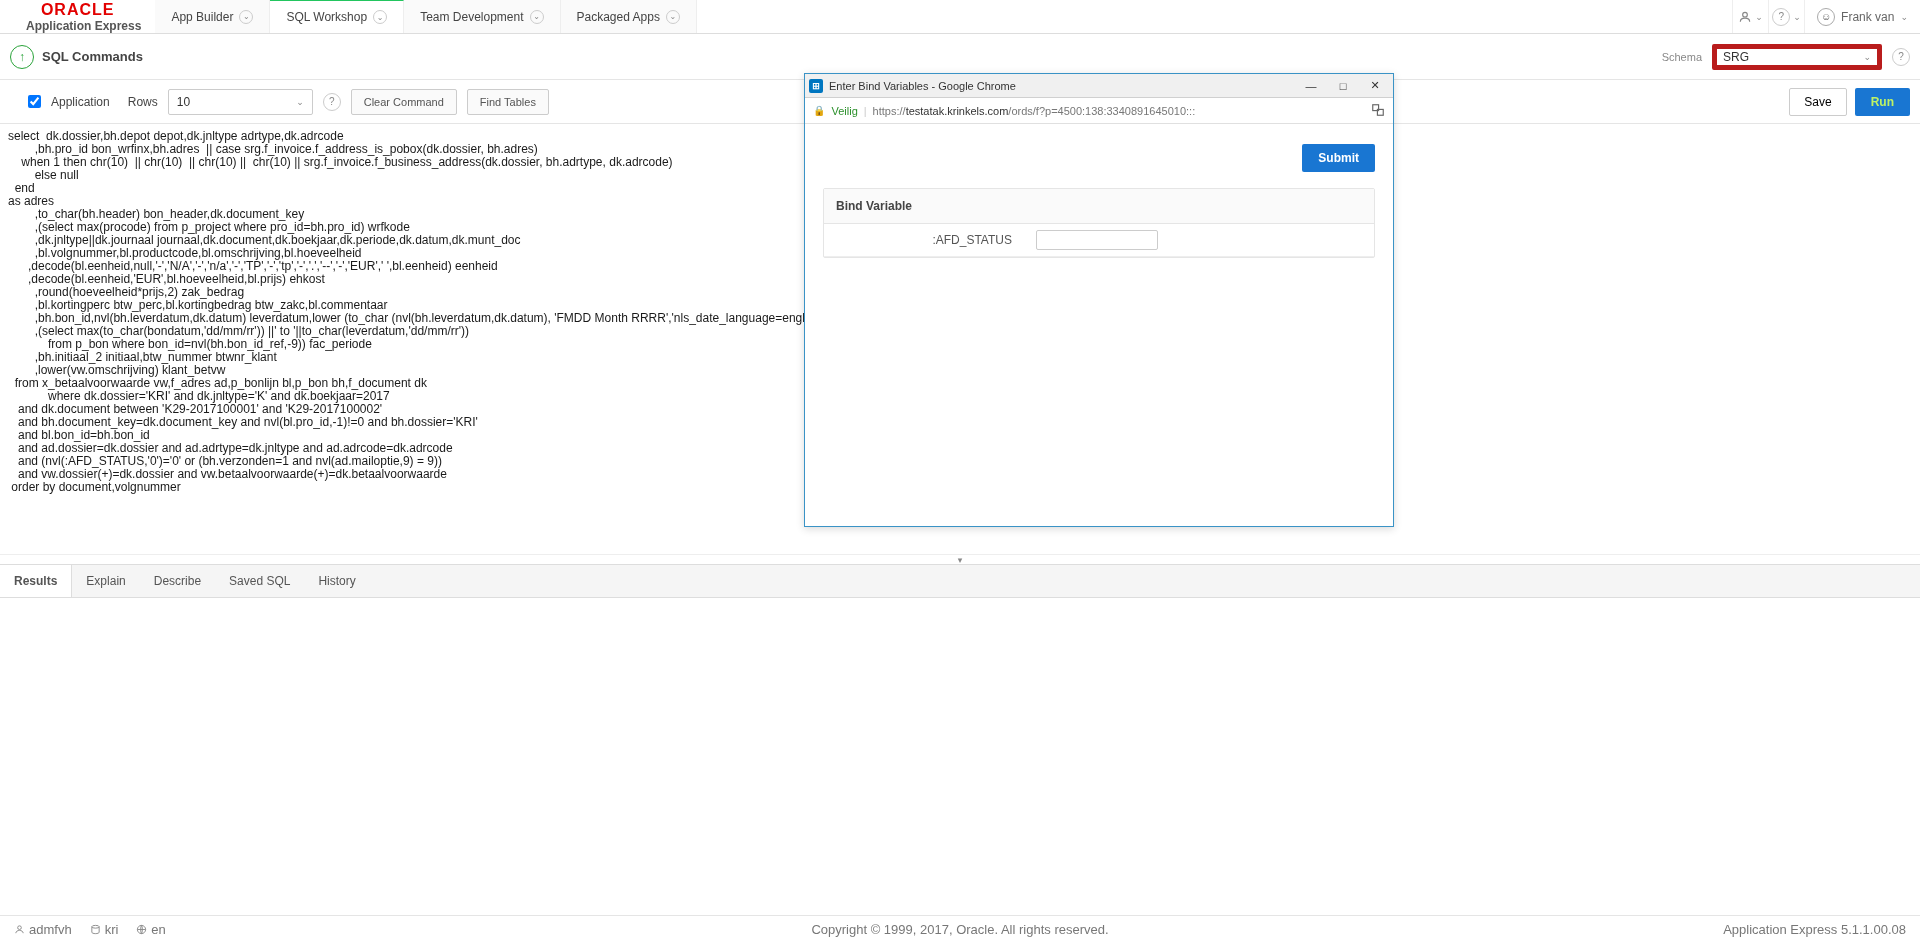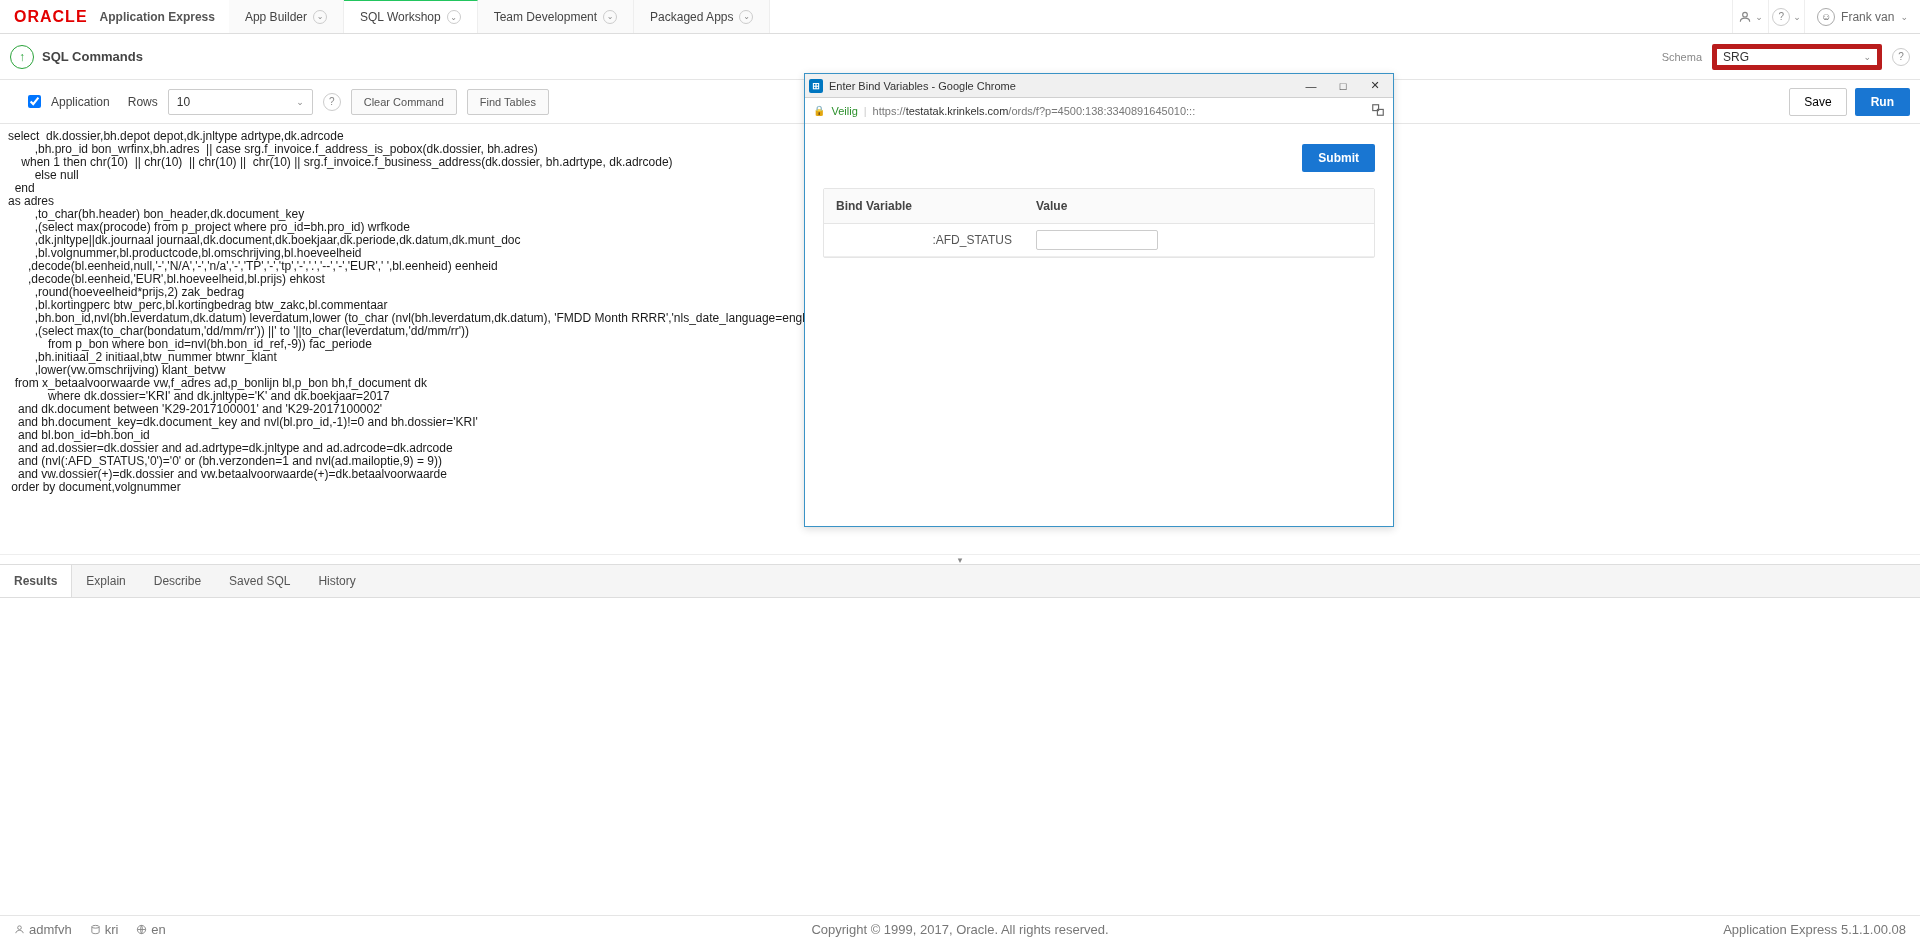--- a/index.html
+++ b/index.html
@@ -1,20 +1,20 @@
 <!DOCTYPE html>
 <html><head>
 <meta charset="utf-8">
 <style>
 * { margin: 0; padding: 0; box-sizing: border-box; }
 body { font-family: Arial, Helvetica, sans-serif; font-size: 12px; color: #333; background: #fff; height: 943px; width: 1920px; position: relative; overflow: hidden; }
 
 
 .topnav { height: 34px; border-bottom: 1px solid #ddd; display: flex; align-items: center; background: #fff; }
-.logo { display: flex; align-items: center; padding: 0 14px; font-weight: bold; }
+.logo { display: flex; align-items: center; padding: 0 14px; font-weight: bold; flex-direction: column; }
 .logo-oracle { color: #e20000; font-size: 16px; letter-spacing: 1px; font-weight: 900; }
 .logo-apex { color: #555; font-size: 12px; margin-left: 12px; }
 .topnav-tabs { display: flex; height: 100%; }
 .topnav-tab { display: flex; align-items: center; padding: 0 16px; border-right: 1px solid #eee; font-size: 12px; color: #444; cursor: pointer; gap: 6px; }
 .topnav-tab.active { background: #fff; border-top: 1px solid #22c55e; }
 .topnav-tab.inactive { background: #fafafa; }
 .caret { width: 14px; height: 14px; border: 1px solid #ccc; border-radius: 50%; display: inline-flex; align-items: center; justify-content: center; font-size: 8px; color: #888; }
 .topnav-right { margin-left: auto; display: flex; align-items: center; height: 100%; }
 .topnav-icon { width: 36px; height: 100%; border-left: 1px solid #eee; display: flex; align-items: center; justify-content: center; color: #777; cursor: pointer; gap: 3px; }
 .user-block { display: flex; align-items: center; gap: 6px; padding: 0 12px; border-left: 1px solid #eee; height: 100%; cursor: pointer; color: #666; }
@@ -30,21 +30,21 @@
 .help-circle { width: 18px; height: 18px; border: 1px solid #ccc; border-radius: 50%; display: flex; align-items: center; justify-content: center; font-size: 10px; color: #888; }
 
 
 .toolbar { height: 44px; border-bottom: 1px solid #e5e5e5; display: flex; align-items: center; padding: 0 10px 0 28px; gap: 10px; }
 .checkbox { width: 13px; height: 13px; }
 .tb-label { font-size: 12px; color: #444; }
 .rows-select { width: 145px; height: 26px; border: 1px solid #ccc; border-radius: 2px; padding: 0 8px; font-size: 12px; background: #fff; display: flex; align-items: center; justify-content: space-between; cursor: pointer; }
 .btn-lt { height: 26px; padding: 0 12px; border: 1px solid #ccc; background: #fafafa; border-radius: 2px; font-size: 11px; color: #555; cursor: pointer; }
 .toolbar-right { margin-left: auto; display: flex; gap: 8px; }
 .btn-save { height: 28px; padding: 0 14px; border: 1px solid #ccc; background: #fff; border-radius: 2px; font-size: 12px; cursor: pointer; }
-.btn-run { height: 28px; padding: 0 16px; border: none; background: #1976d2; color: #ffffff; border-radius: 2px; font-size: 12px; font-weight: 600; cursor: pointer; }
+.btn-run { height: 28px; padding: 0 16px; border: none; background: #1976d2; color: #bef264; border-radius: 2px; font-size: 12px; font-weight: 600; cursor: pointer; }
 
 
 .editor { padding: 6px 8px; font-family: Liberation Sans, sans-serif; font-size: 12px; line-height: 13px; white-space: pre; color: #1a1a1a; height: 430px; overflow: hidden; }
 
 
 .splitter { height: 10px; border-top: 1px solid #eee; display:flex; align-items:center; justify-content:center; color:#888; font-size:9px; }
 
 
 .result-tabs { height: 34px; border-top: 1px solid #ddd; border-bottom: 1px solid #ddd; background: #f5f5f5; display: flex; align-items: stretch; }
 .result-tab { padding: 0 14px; display: flex; align-items: center; font-size: 12px; color: #555; cursor: pointer; }
@@ -246,21 +246,20 @@
         </svg>
     </span>
   </div>
   <div class="popup-body">
     <div class="submit-row">
       <button class="btn-submit">Submit</button>
     </div>
     <div class="bind-table">
       <div class="bind-head">
         <div class="bind-col1">Bind Variable</div>
-        <div class="bind-col2">Value</div>
       </div>
       <div class="bind-row">
         <div class="bind-col1">:AFD_STATUS</div>
         <div class="bind-col2">
           <input class="bind-input" value="" style="">
         </div>
       </div>
     </div>
   </div>
 </div>

